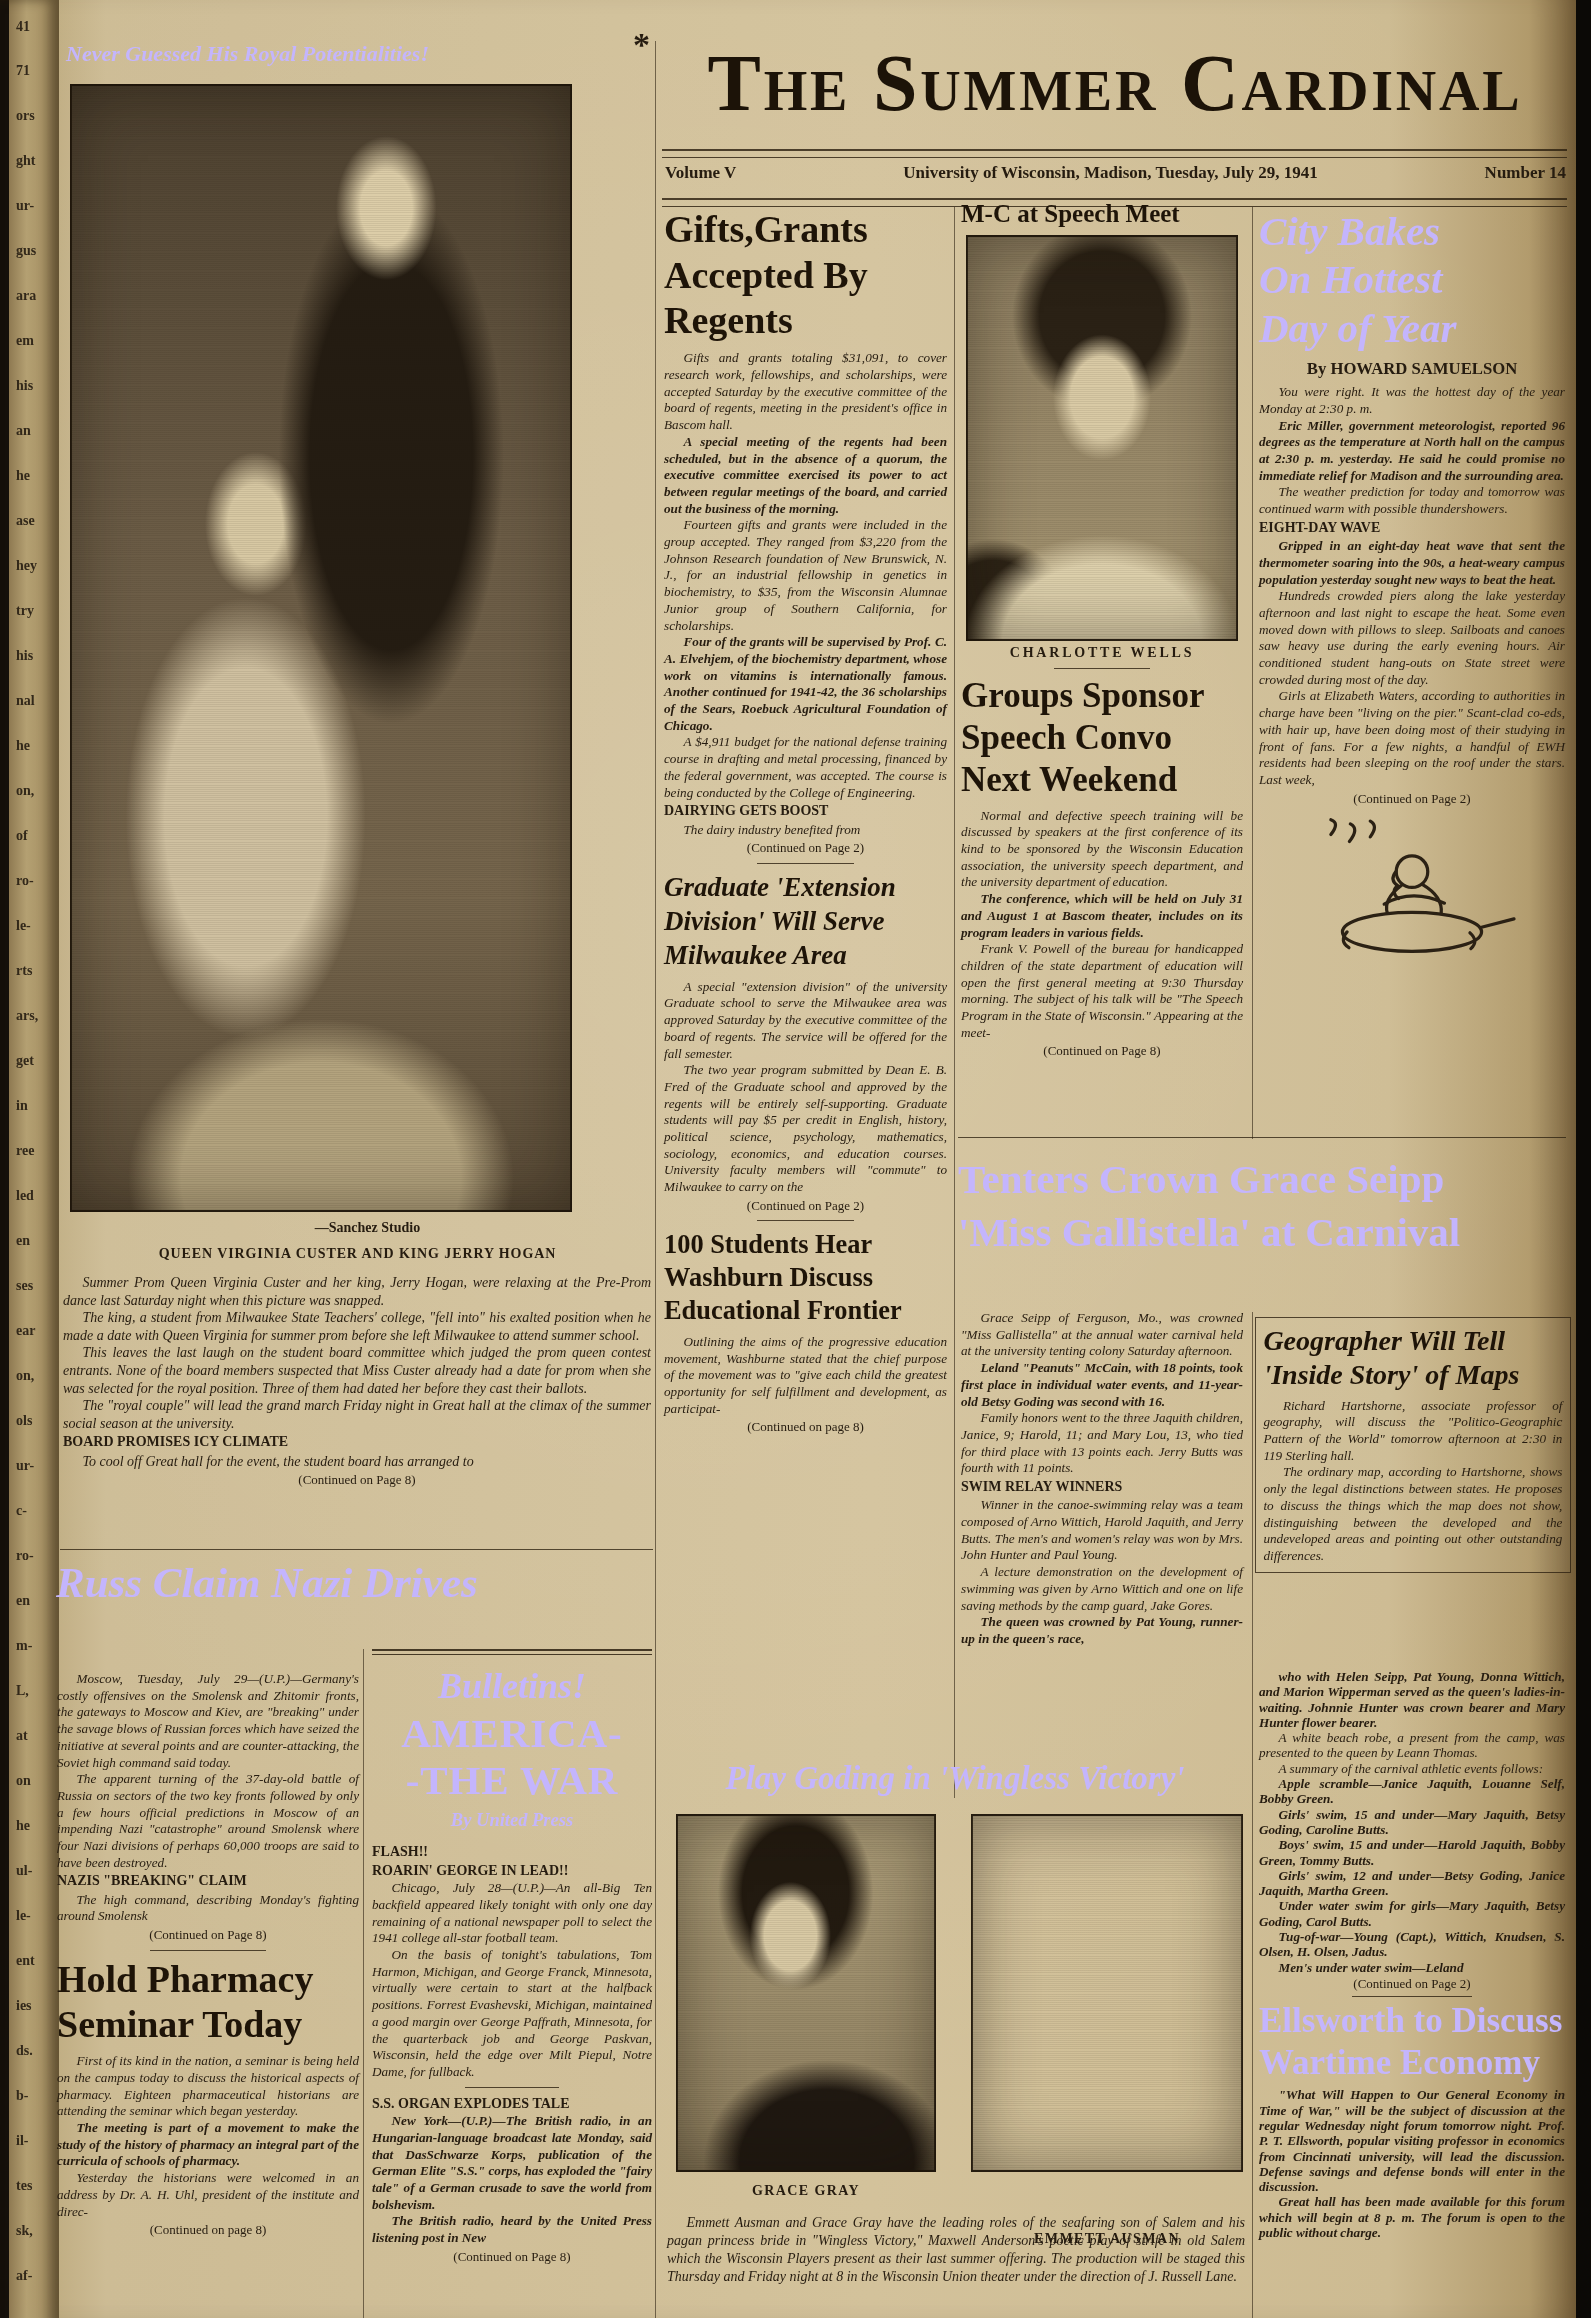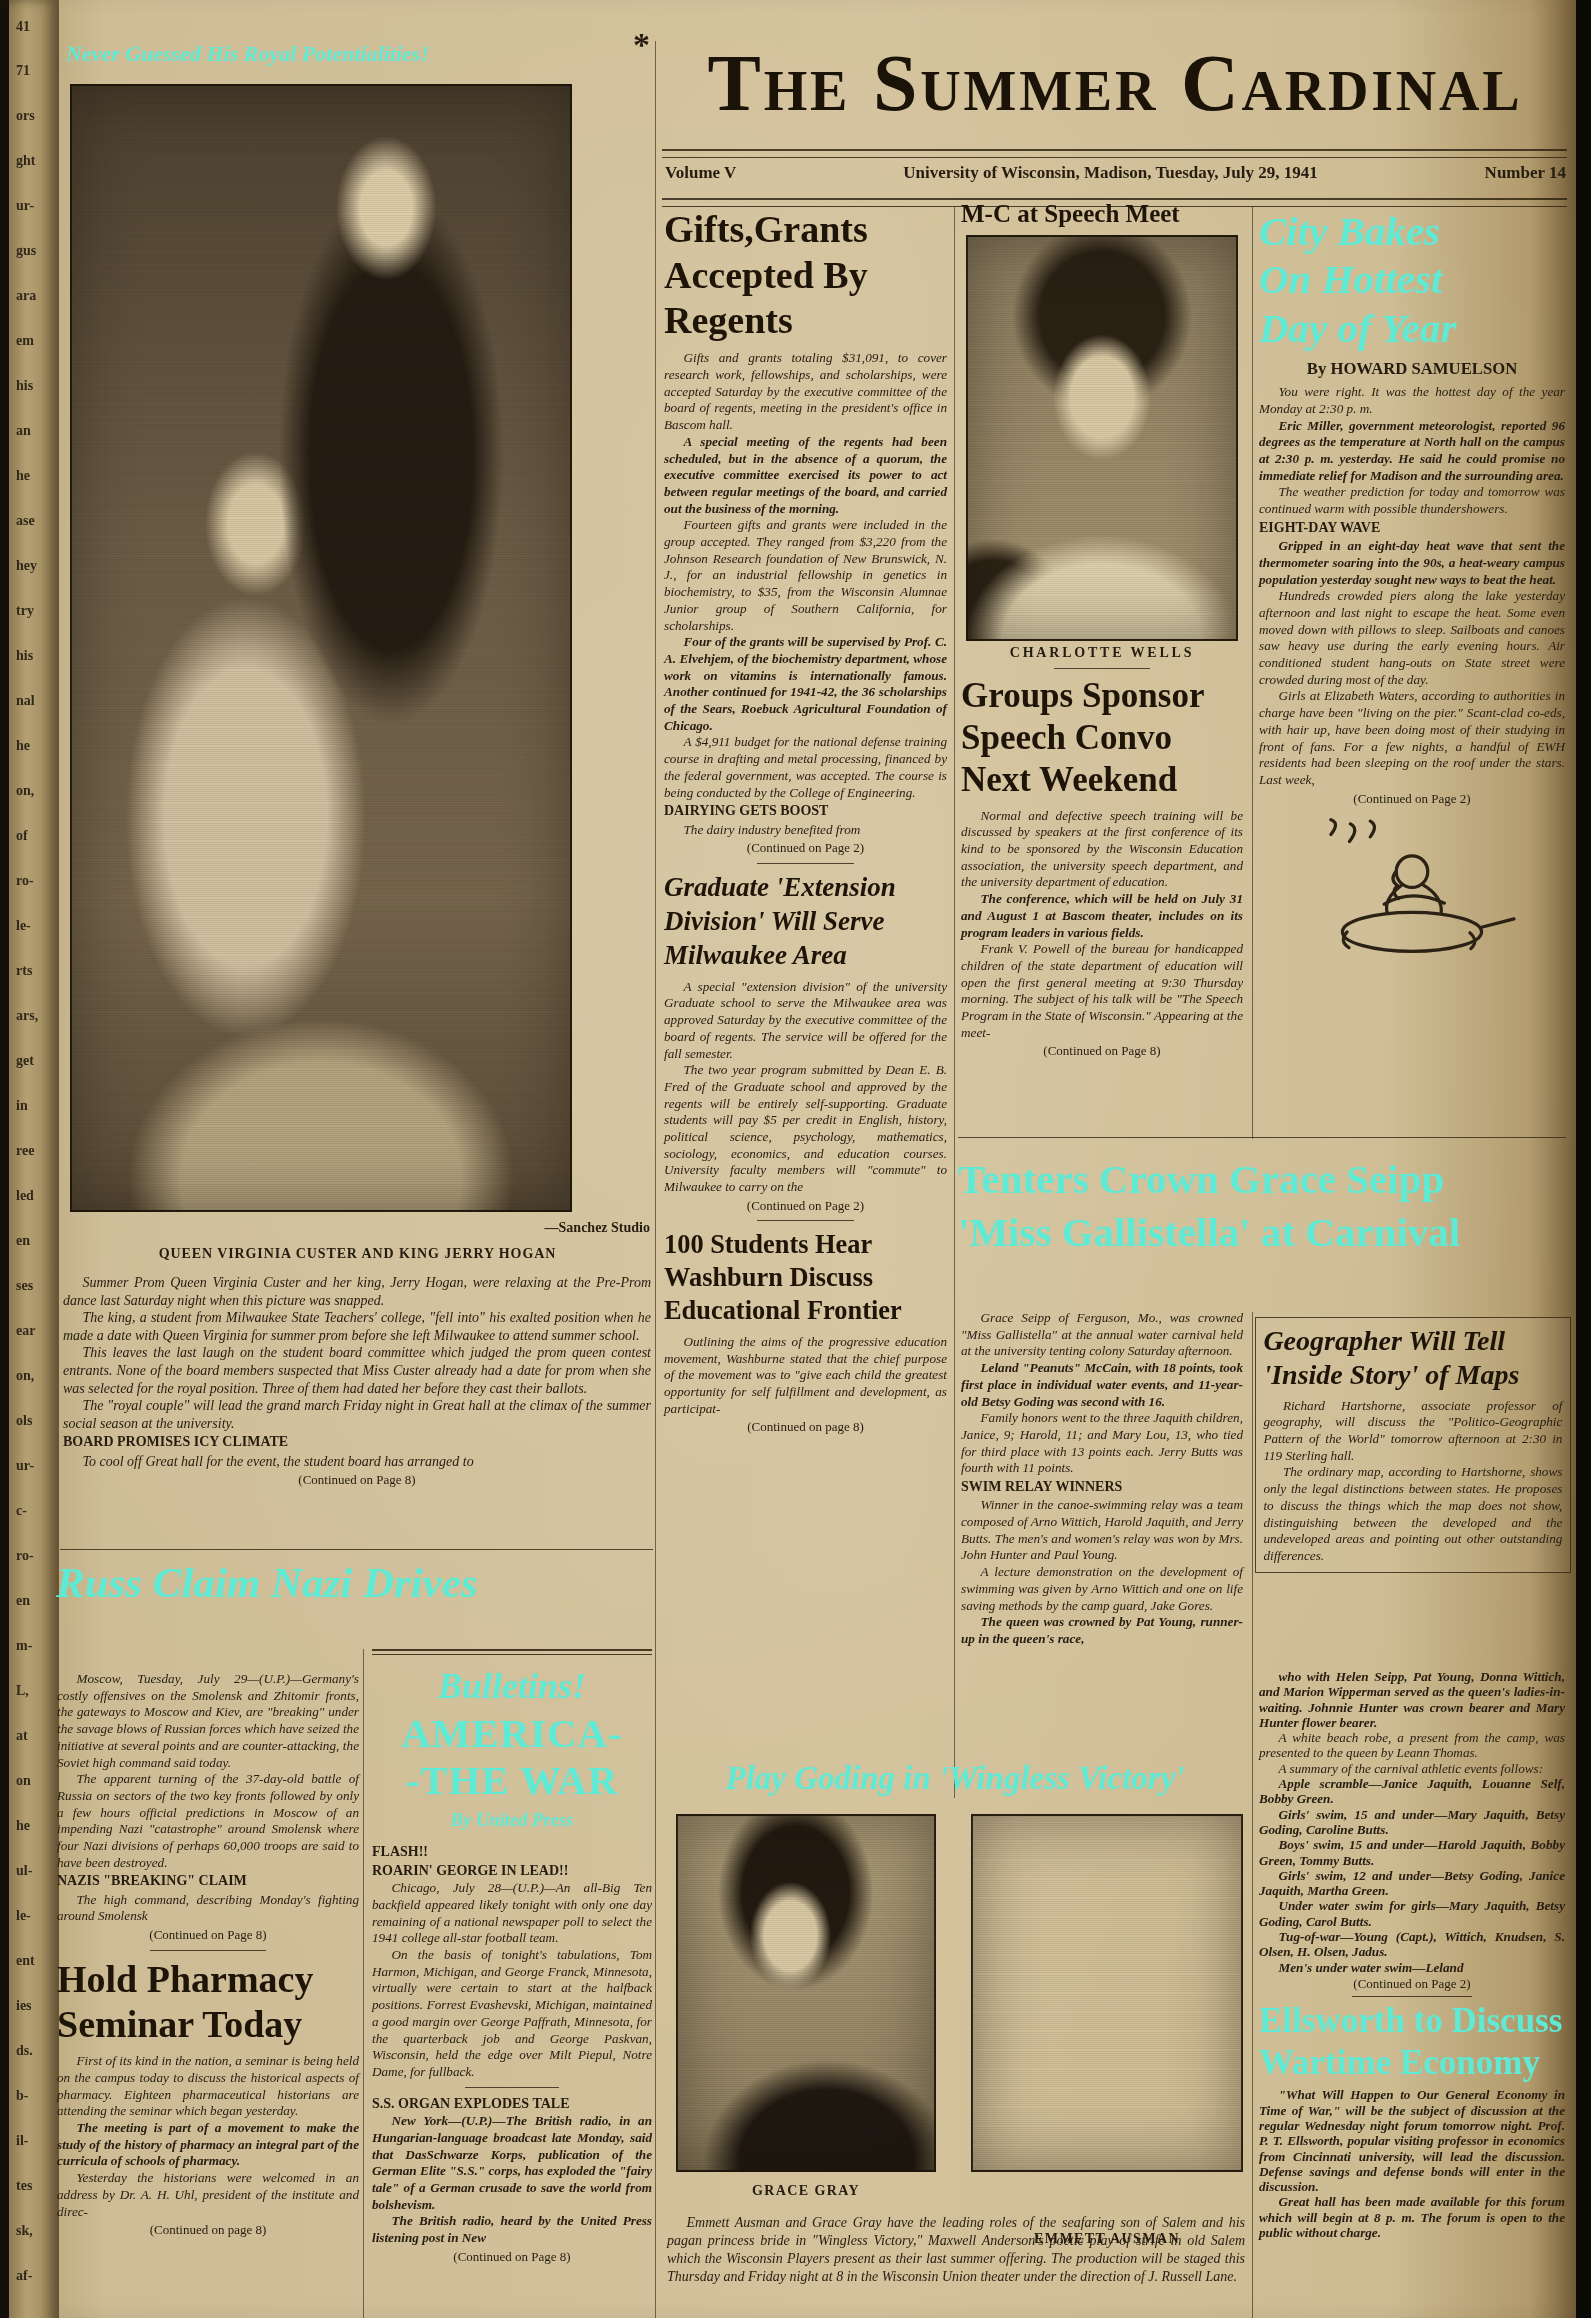--- a/index.html
+++ b/index.html
@@ -18,21 +18,21 @@
     box-shadow:inset -9.3px 0 12px rgba(40,28,10,.5);}
   #torn .frags{position:absolute;left:16px;top:18.5px;bottom:28px;display:flex;flex-direction:column;
     justify-content:space-between;font-weight:bold;font-size:14px;color:#32271402;color:#32281a;}
   #torn .frags span{display:block;white-space:nowrap;}
   .vrule{position:absolute;width:1.4px;background:rgba(45,33,16,.6);}
   .hrule{position:absolute;height:1.4px;background:rgba(45,33,16,.78);}
   .hrule.dbl{height:6px;background:none;border-top:2.3px solid rgba(45,33,16,.82);border-bottom:1.4px solid rgba(45,33,16,.82);}
   .inrule{border:none;border-top:1.4px solid rgba(45,33,16,.8);margin:7.4px 51px;}
   .inrule.short{margin:6.5px 93px;}
   .inrule.dblx{border-top:2.3px solid rgba(45,33,16,.85);border-bottom:1.4px solid rgba(45,33,16,.85);height:3.2px;margin:0 0 4.6px;}
-  .headline{font-weight:bold;color:#5eead4;margin:0;}
+  .headline{font-weight:bold;color:#c4b5fd;margin:0;}
   .it{font-style:italic;}
   .center{text-align:center;}
   
   #mast-star{position:absolute;left:633px;top:26px;font-size:34px;font-weight:bold;}
   #mast-title{position:absolute;left:663px;top:27px;width:904px;text-align:center;
     font-variant:small-caps;font-weight:bold;font-size:80px;line-height:1.4;letter-spacing:2.8px;color:#1c1308;}
   #volume-row{position:absolute;left:665px;top:163px;width:901px;display:flex;justify-content:space-between;
     font-weight:bold;font-size:17px;}
   
   .flow p.story{margin:0;text-indent:19.5px;text-align:justify;font-size:13.2px;line-height:16.7px;font-style:italic;}
@@ -161,21 +161,21 @@
   <div class="hrule dbl" style="left:662px;top:198px;width:905px;"></div>
 
   <div class="vrule" style="left:655px;top:41px;height:2305px;"></div>
   <div class="vrule" style="left:954px;top:207px;height:1591px;"></div>
   <div class="vrule" style="left:1252px;top:207px;height:932px;"></div>
   <div class="vrule" style="left:1252px;top:1312px;height:1034px;"></div>
   <div class="vrule" style="left:363px;top:1649px;height:696px;"></div>
 
   <div class="headline it" style="position:absolute;left:66px;top:41px;font-size:22px;">Never Guessed His Royal Potentialities!</div>
   <div id="prom-photo" class="photo halftone"></div>
-  <div style="position:absolute;left:65px;top:1220px;width:585px;text-align:right;font-weight:bold;font-size:14px;">—Sanchez Studio</div>
+  <div style="position:absolute;left:75px;top:1220px;width:585px;text-align:center;font-weight:bold;font-size:14px;">—Sanchez Studio</div>
   <div class="photo-caption" style="position:absolute;left:65px;top:1246px;width:585px;letter-spacing:0.9px;">QUEEN VIRGINIA CUSTER AND KING JERRY HOGAN</div>
   <div class="colabs flow wide" style="left:63px;top:1274px;width:588px;">
     <p class="story">Summer Prom Queen Virginia Custer and her king, Jerry Hogan, were relaxing at the Pre-Prom dance last Saturday night when this picture was snapped.</p>
     <p class="story">The king, a student from Milwaukee State Teachers' college, "fell into" his exalted position when he made a date with Queen Virginia for summer prom before she left Milwaukee to attend summer school.</p>
     <p class="story">This leaves the last laugh on the student board committee which judged the prom queen contest entrants. None of the board members suspected that Miss Custer already had a date for prom when she was selected for the royal position. Three of them had dated her before they cast their ballots.</p>
     <p class="story">The "royal couple" will lead the grand march Friday night in Great hall at the climax of the summer social season at the university.</p>
     <p class="subhead">BOARD PROMISES ICY CLIMATE</p>
     <p class="story">To cool off Great hall for the event, the student board has arranged to</p>
     <p class="continued">(Continued on Page 8)</p>
   </div>

